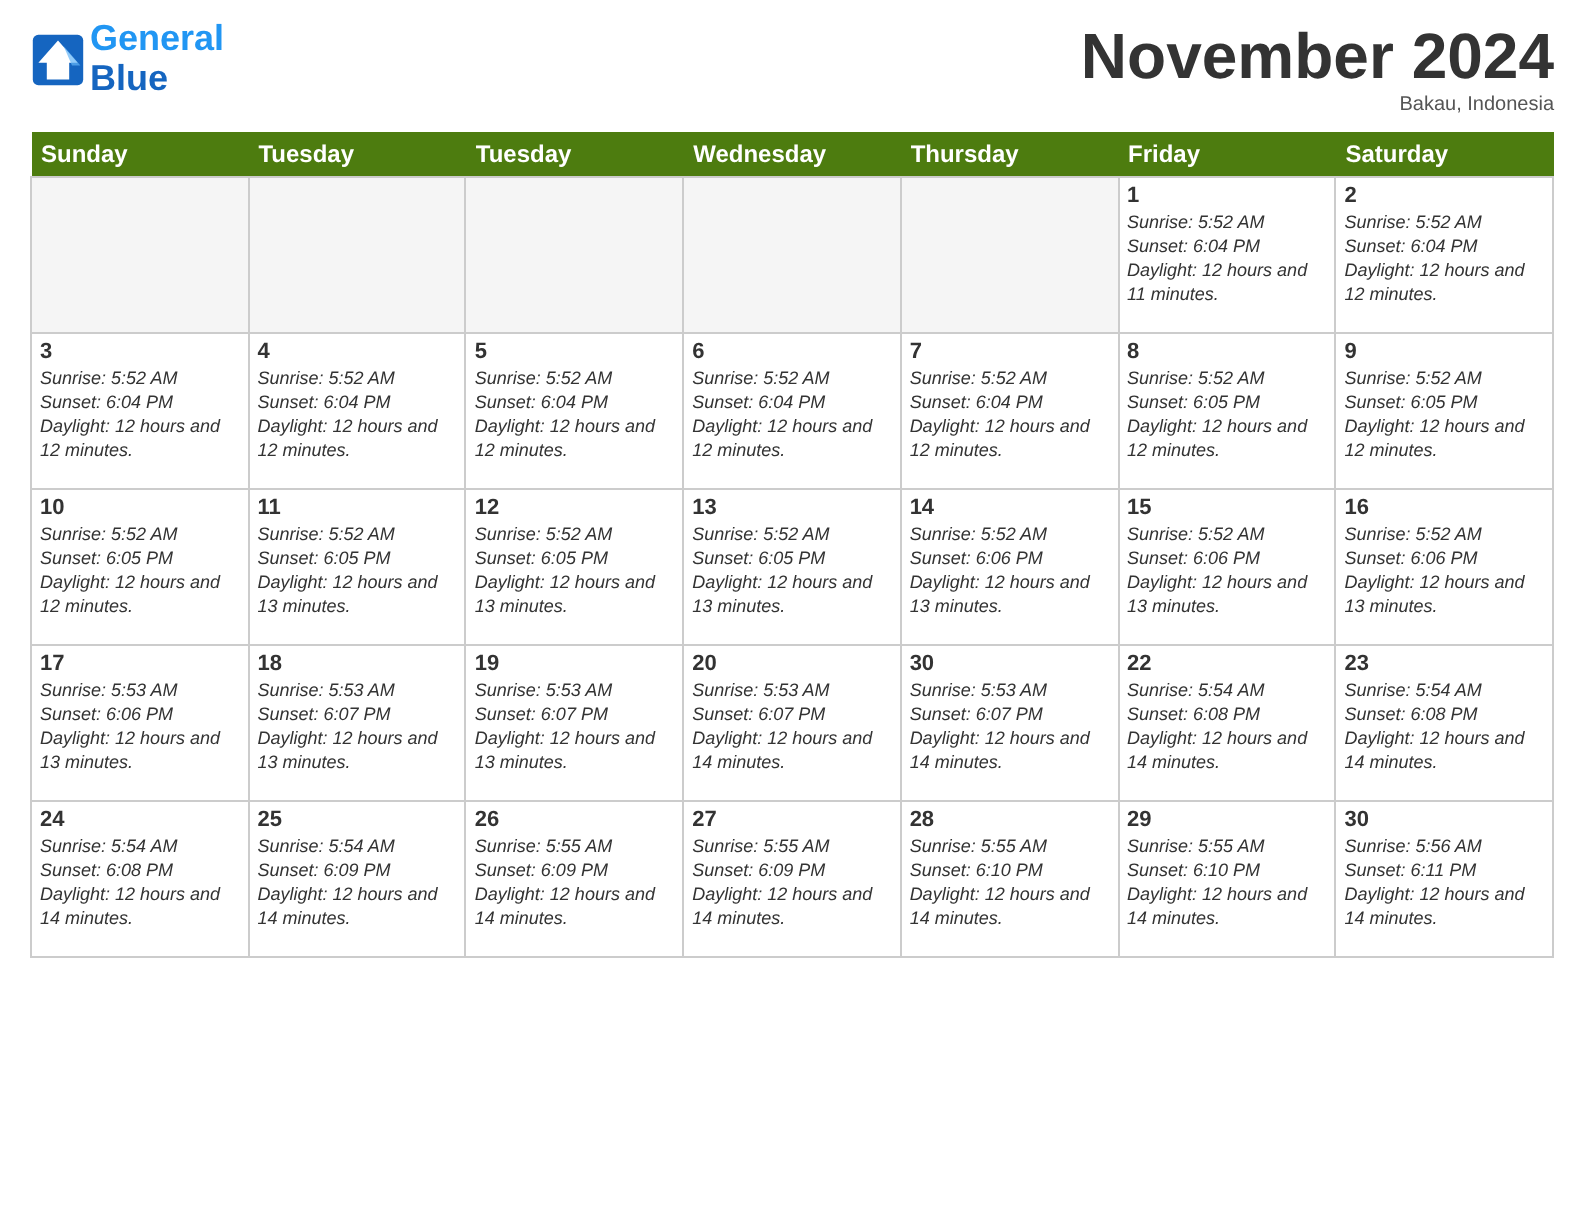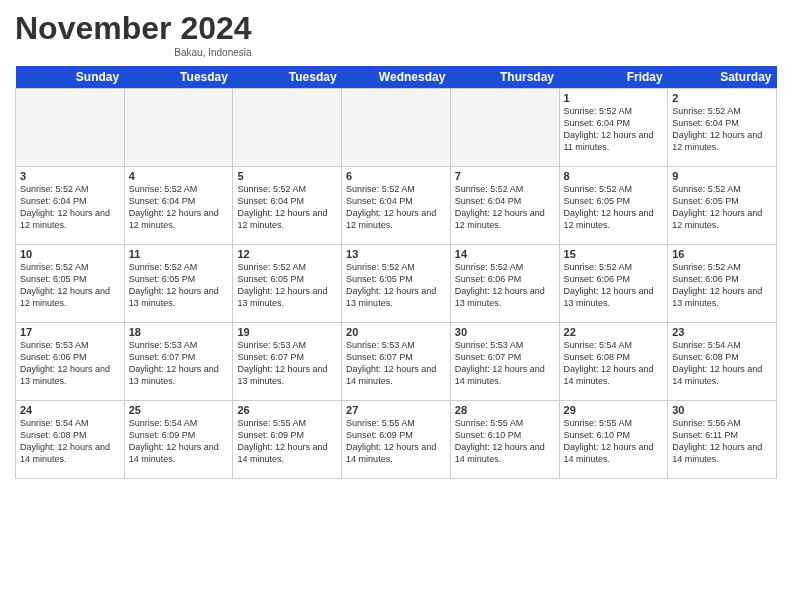--- a/index.html
+++ b/index.html
@@ -49,23 +49,23 @@
     .location {
       font-size: 10px;
       color: #555;
     }
     table {
       width: 100%;
       border-collapse: collapse;
       table-layout: fixed;
     }
     th {
-      background-color: #1d4ed8;
+      background-color: #4d7c0f;
       color: #fff;
-      text-align: right;
+      text-align: left;
       padding: 4px 5px;
       font-size: 12px;
       font-weight: bold;
     }
     td {
       border: 1px solid #ccc;
       vertical-align: top;
       padding: 3px 4px;
       font-size: 9.5px;
       color: #333;
@@ -78,27 +78,39 @@
     .day-num {
       font-weight: bold;
       font-size: 11px;
       display: block;
       margin-bottom: 1px;
     }
     .day-info {
       font-size: 9px;
       line-height: 1.35;
       color: #333;
+      font-style: italic;
     }
   </style>
 </head>
 <body>
 
 <div class="container">
   <div class="header">
+    <div class="logo">
+      <svg class="logo-icon" viewBox="0 0 40 40">
+        <rect x="2" y="2" width="36" height="36" rx="4" fill="#1565C0"></rect>
+        <polygon points="20,6 34,22 28,22 28,34 12,34 12,22 6,22" fill="white"></polygon>
+        <polygon points="24,10 36,24 30,24" fill="#64B5F6" opacity="0.7"></polygon>
+      </svg>
+      <div class="logo-text">
+        <div><span>General</span></div>
+        <div><span style="color:#1565C0;">Blue</span></div>
+      </div>
+    </div>
     <div class="title-block">
       <div class="month-title">November 2024</div>
       <div class="location">Bakau, Indonesia</div>
     </div>
   </div>
 
   <table>
     <thead>
       <tr id="weekday-header">
       <th>Sunday</th>

